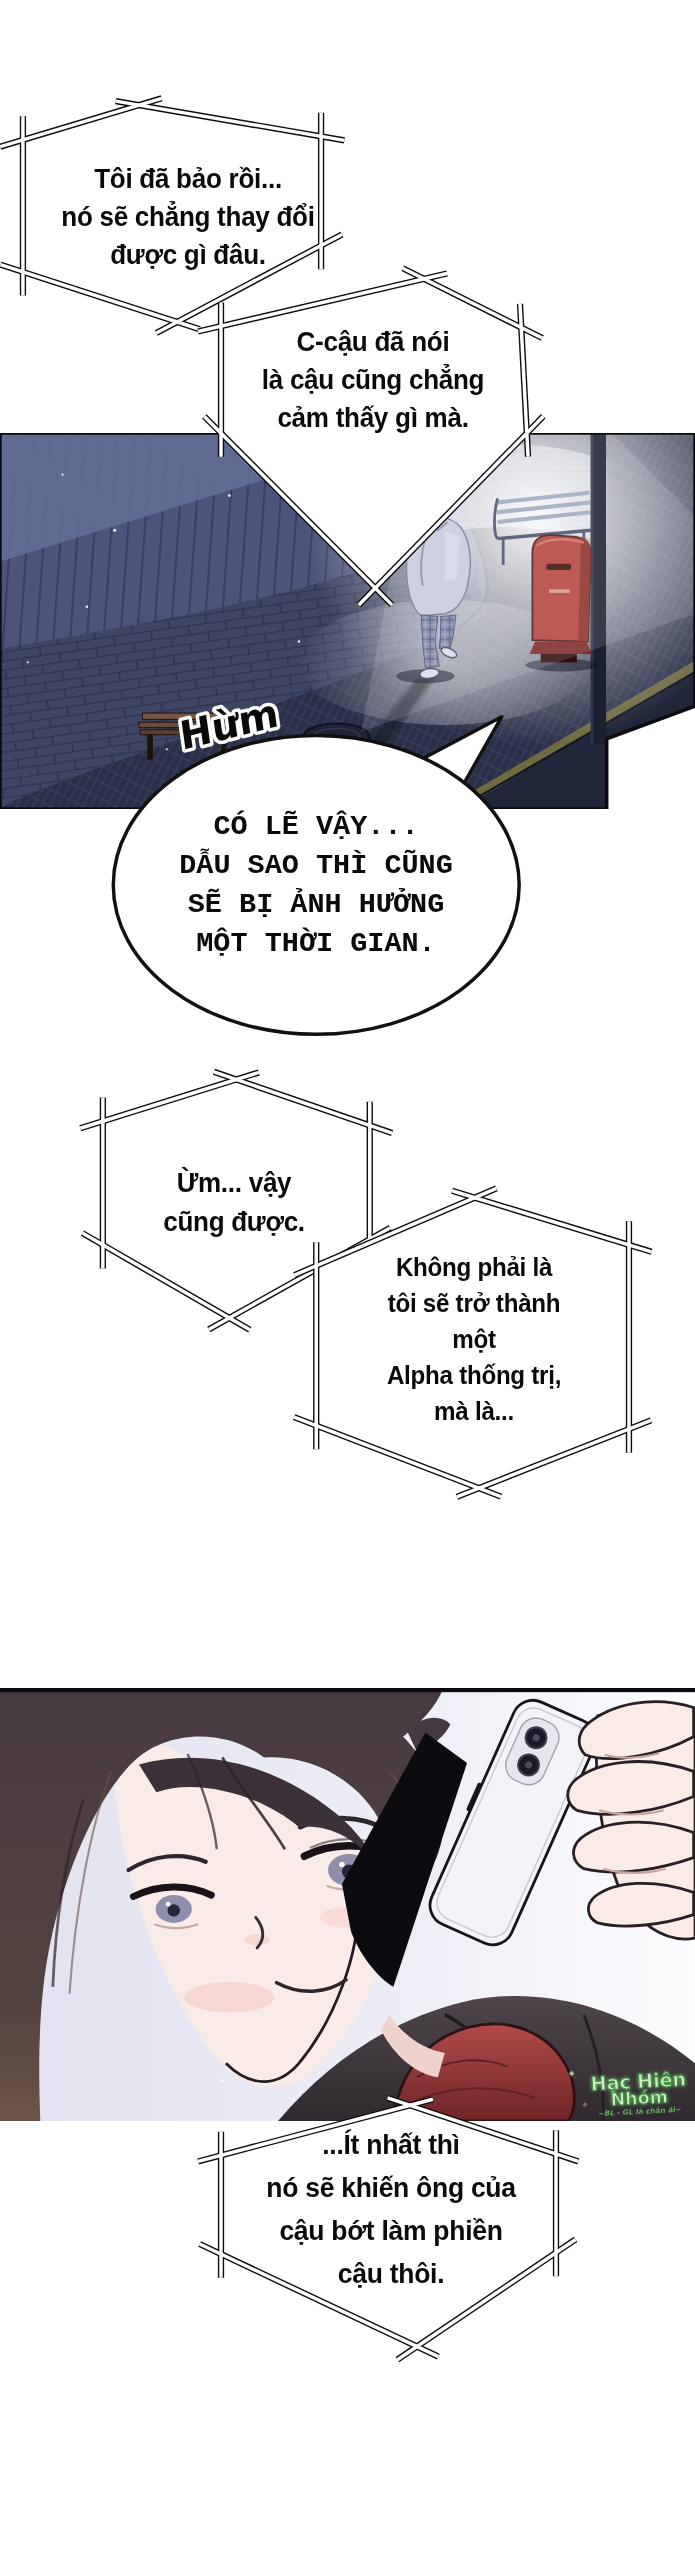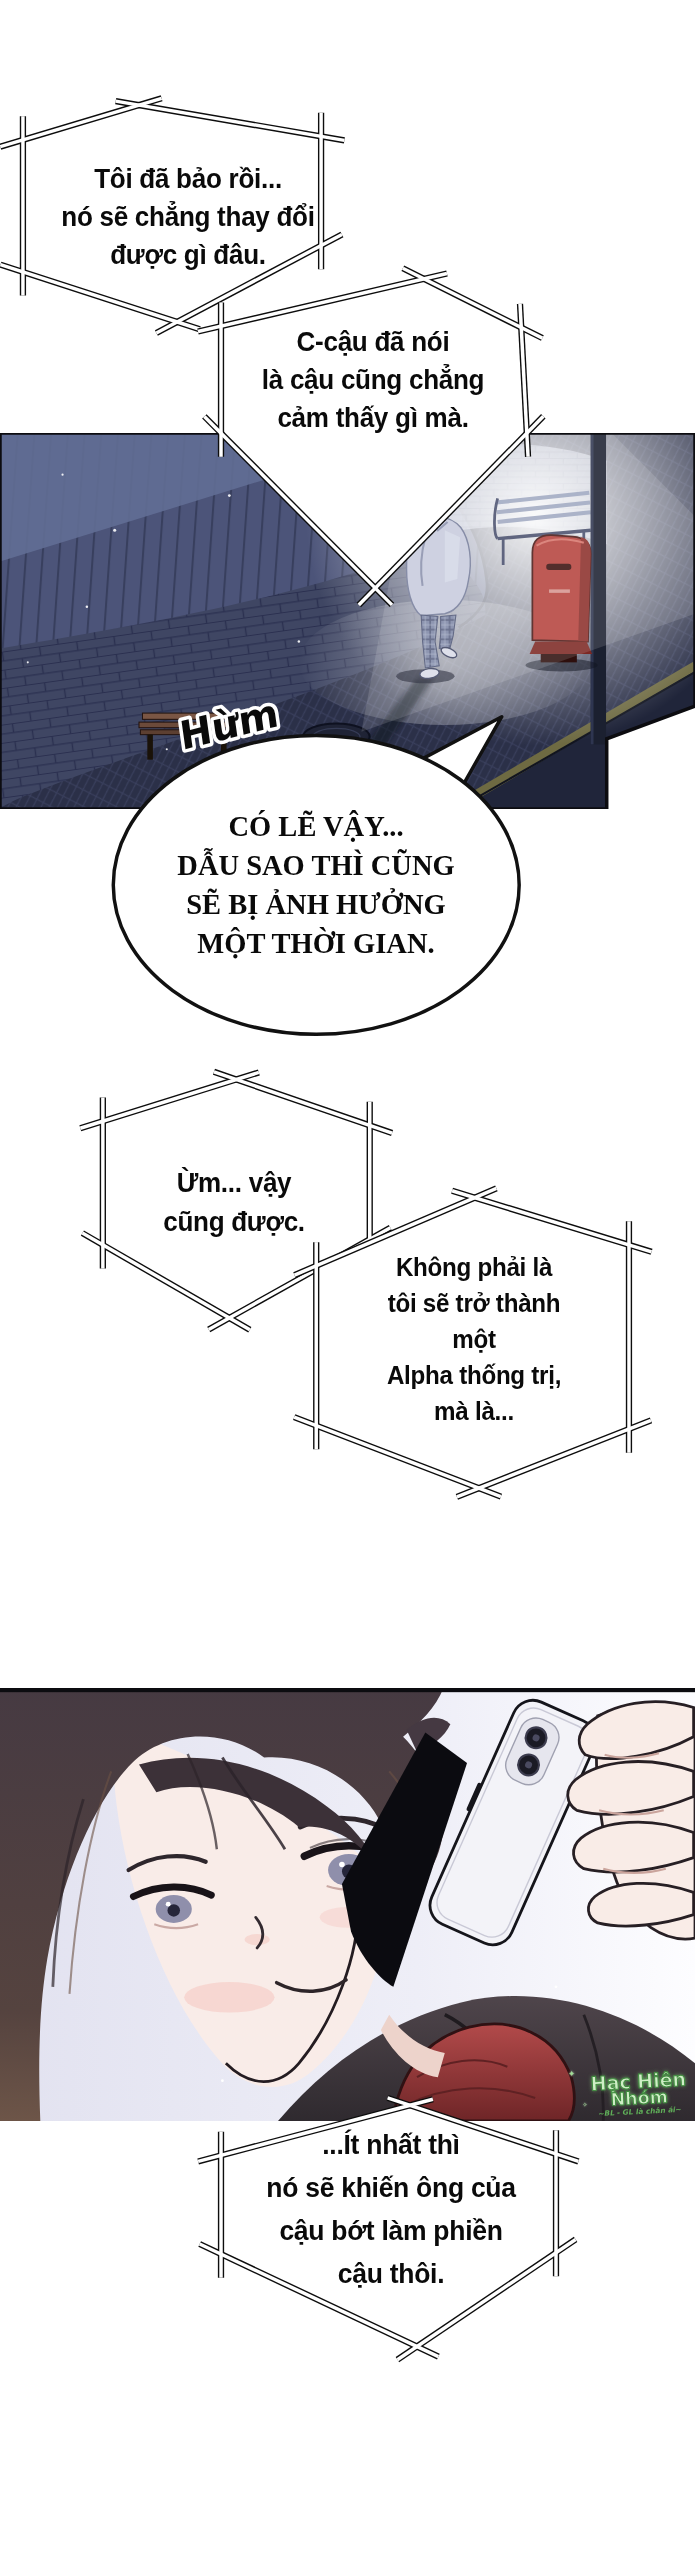--- a/index.html
+++ b/index.html
@@ -4,21 +4,21 @@
 <style>
   html,body{margin:0;padding:0;background:#fff;}
   #page{position:relative;width:695px;height:2576px;background:#ffffff;overflow:hidden;
         font-family:"Liberation Sans",sans-serif;}
   #page svg.panel{position:absolute;left:0;display:block;}
   #bubble-layer{position:absolute;left:0;top:0;z-index:2;}
   .btxt{position:absolute;z-index:3;text-align:center;white-space:pre-line;color:#0a0a0a;
         font-weight:700;letter-spacing:-0.3px;
         transform:translate(-50%,-50%) scaleX(0.93);transform-origin:center;}
   .hexfont{font-family:"Liberation Sans",sans-serif;}
-  .thoughtfont{font-family:Liberation Serif, serif;transform:translate(-50%,-50%);letter-spacing:0;text-align:center;}
+  .thoughtfont{font-family:Liberation Mono, monospace;transform:translate(-50%,-50%);letter-spacing:0;text-align:center;}
   #watermark{position:absolute;z-index:4;text-align:center;transform:rotate(-3deg);
              font-family:"DejaVu Sans",sans-serif;font-weight:800;line-height:1.0;}
   #watermark .wm-big{font-size:19px;-webkit-text-stroke:1px #3f8c3e;
              text-shadow:0 0 4.2px rgba(140,220,130,.85),0 0 1.4px #2f7a30;}
   #watermark .wm-big2{font-size:17.4px;margin-top:-1.4px;-webkit-text-stroke:1px #3f8c3e;
              text-shadow:0 0 4.2px rgba(140,220,130,.85),0 0 1.4px #2f7a30;}
   #watermark .wm-sub{font-size:7.3px;font-style:italic;font-weight:700;margin-top:0.7px;
              -webkit-text-stroke:0;color:#5fae58;text-shadow:none;}
   .wm-spark{position:absolute;font-size:8.3px;color:#9fdb95;text-shadow:0 0 2.1px #d8f5d2;}
 </style>

